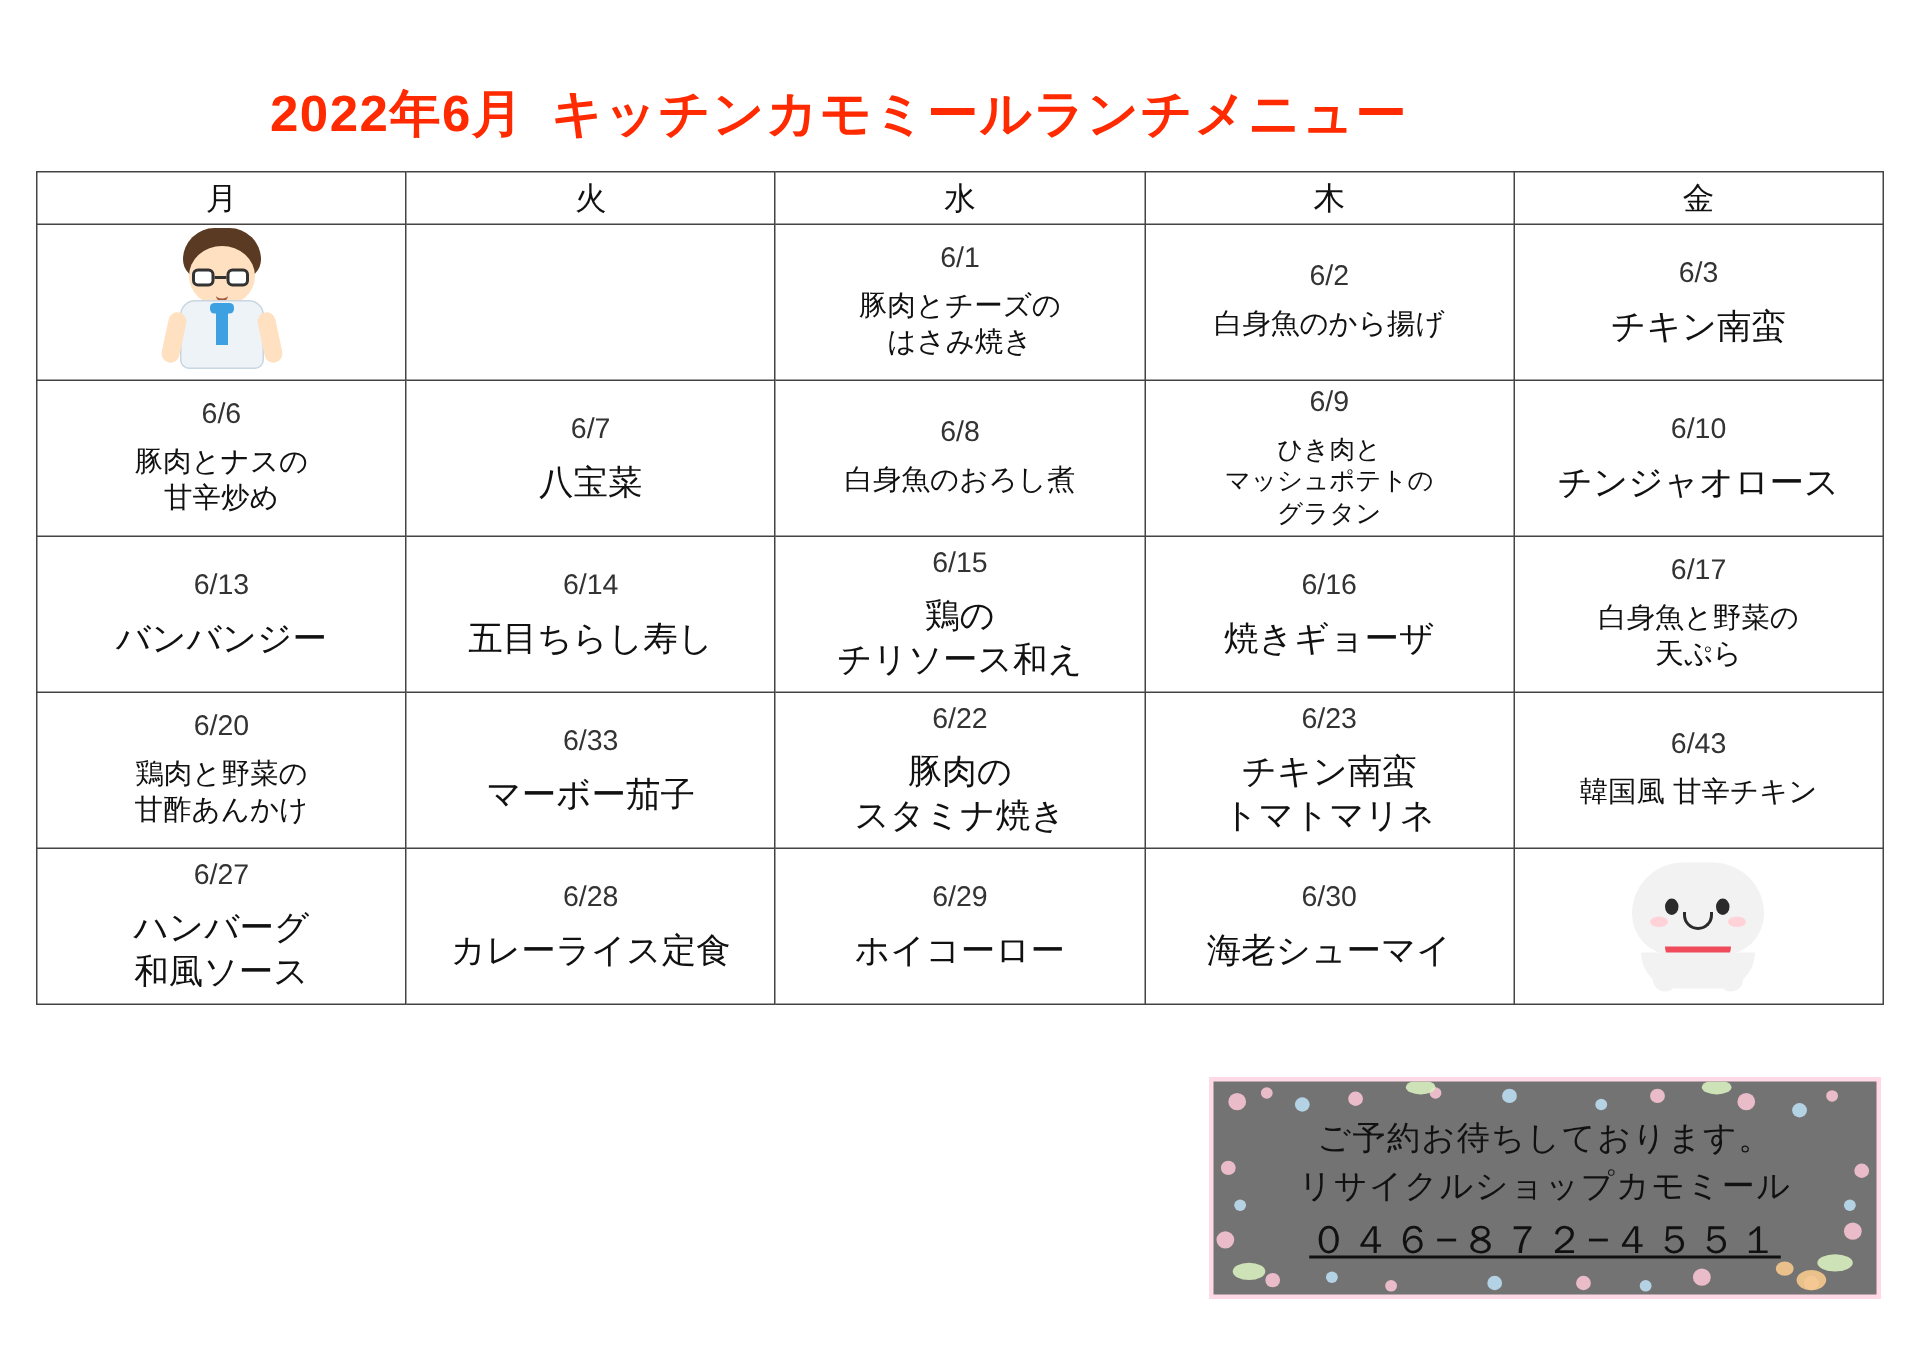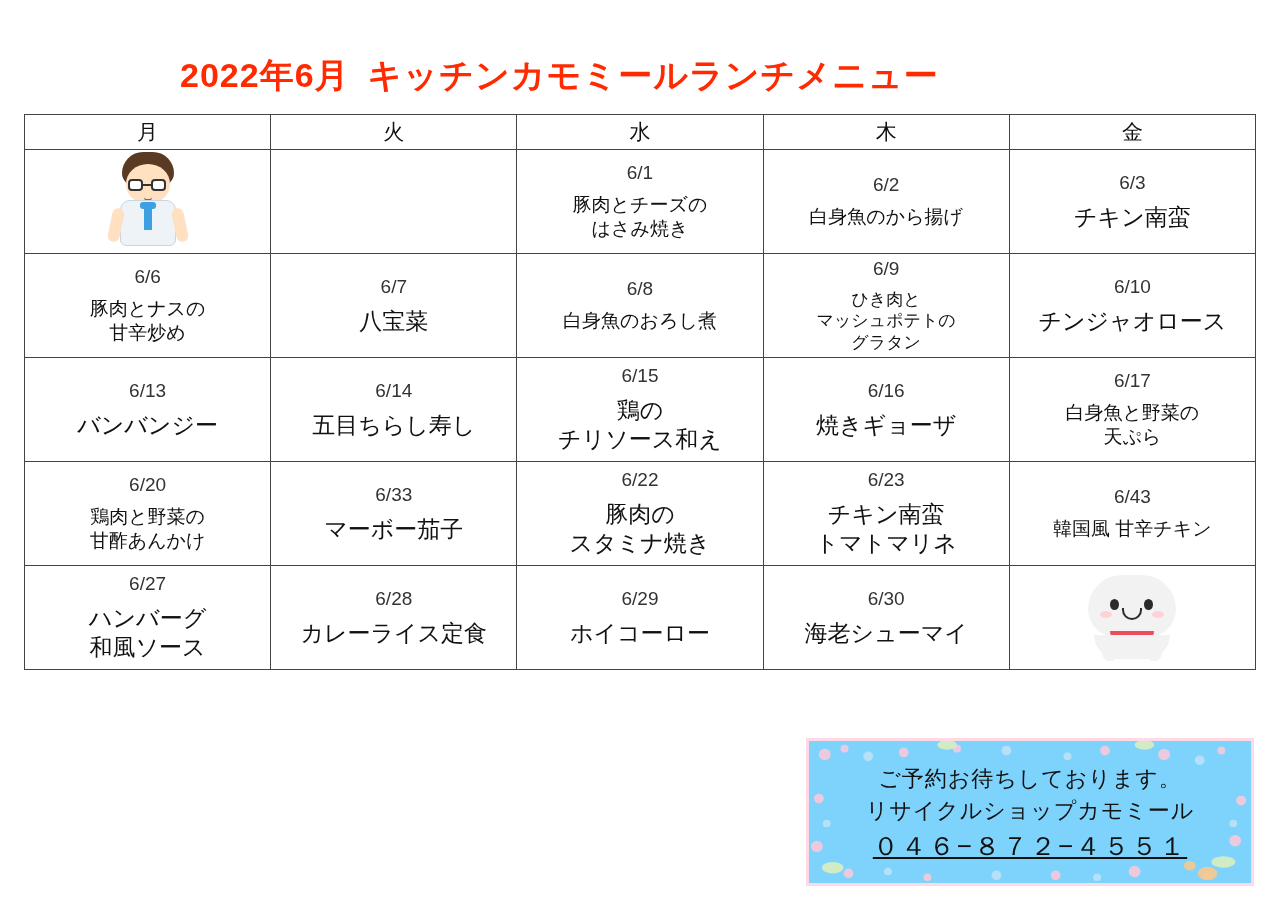--- a/index.html
+++ b/index.html
@@ -251,24 +251,23 @@
   .mascot .leg-r { left: 74px; }
 
   
   .notice {
     position: absolute;
     left: 806px;
     top: 718px;
     width: 448px;
     height: 148px;
     border: 3px solid #ffd9e6;
-    background: #7dd3fc;
+    background: #737373;
     box-sizing: border-box;
     overflow: hidden;
-    margin-top: 20px;
   }
   .notice .floral {
     position: absolute;
     left: 0; top: 0;
     width: 100%; height: 100%;
     pointer-events: none;
   }
   .notice .lines {
     position: absolute;
     left: 0;

